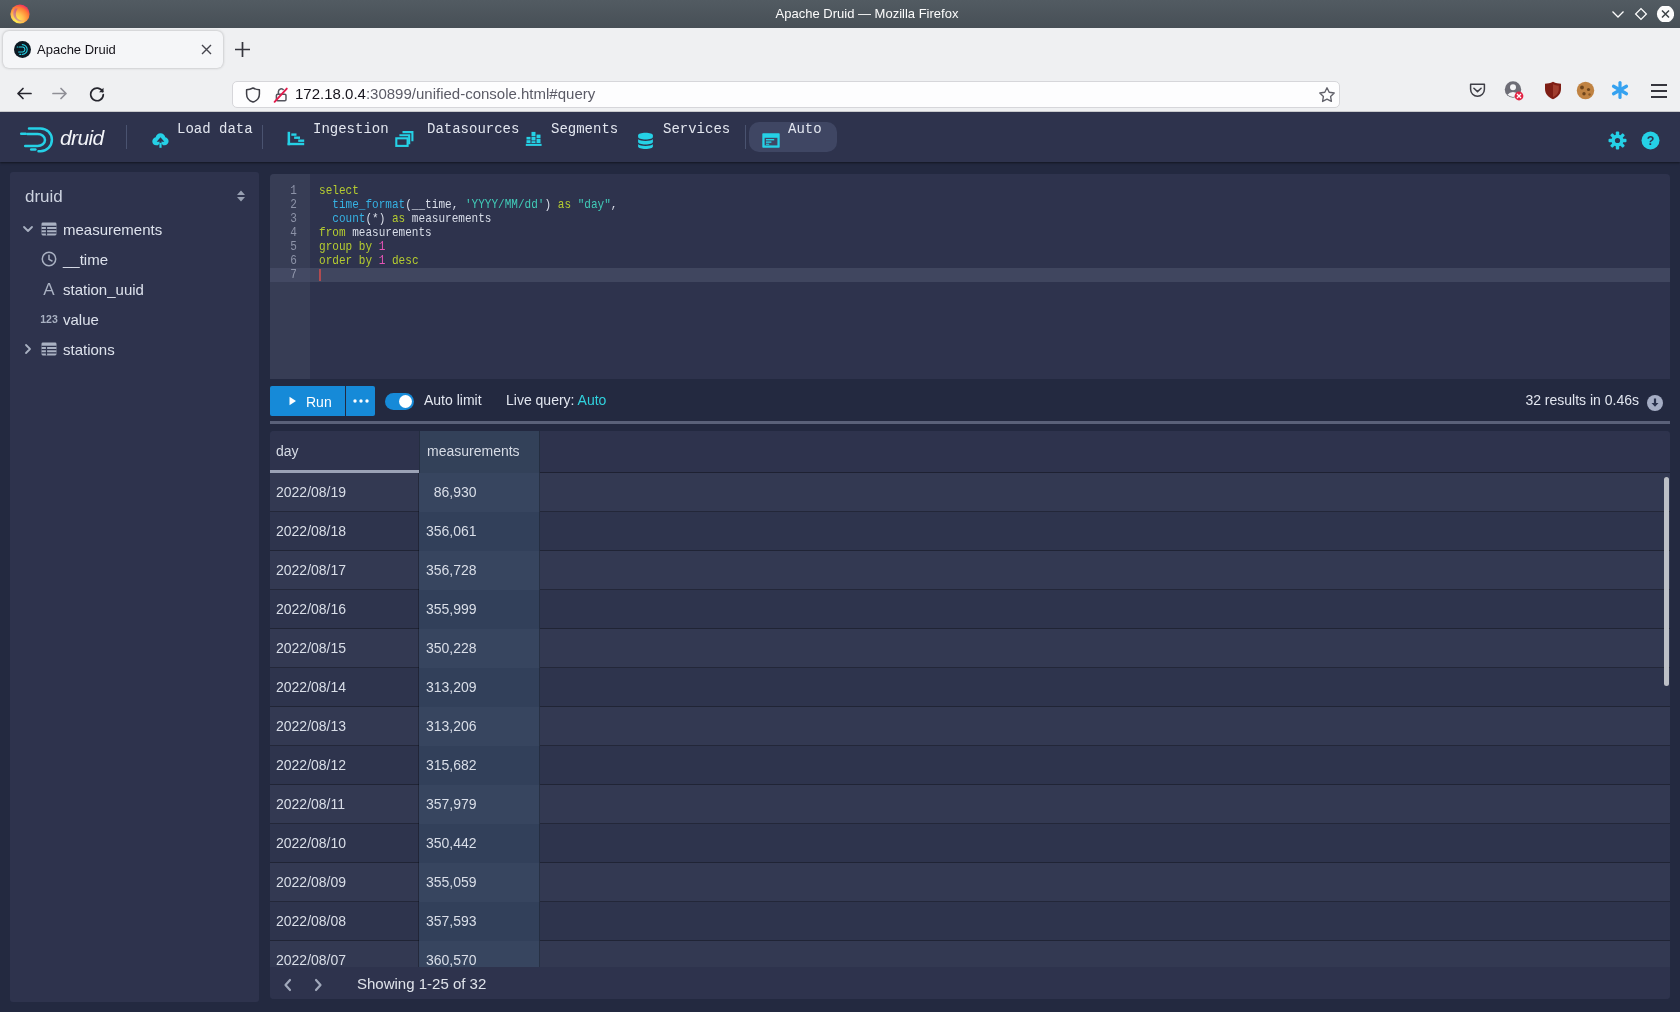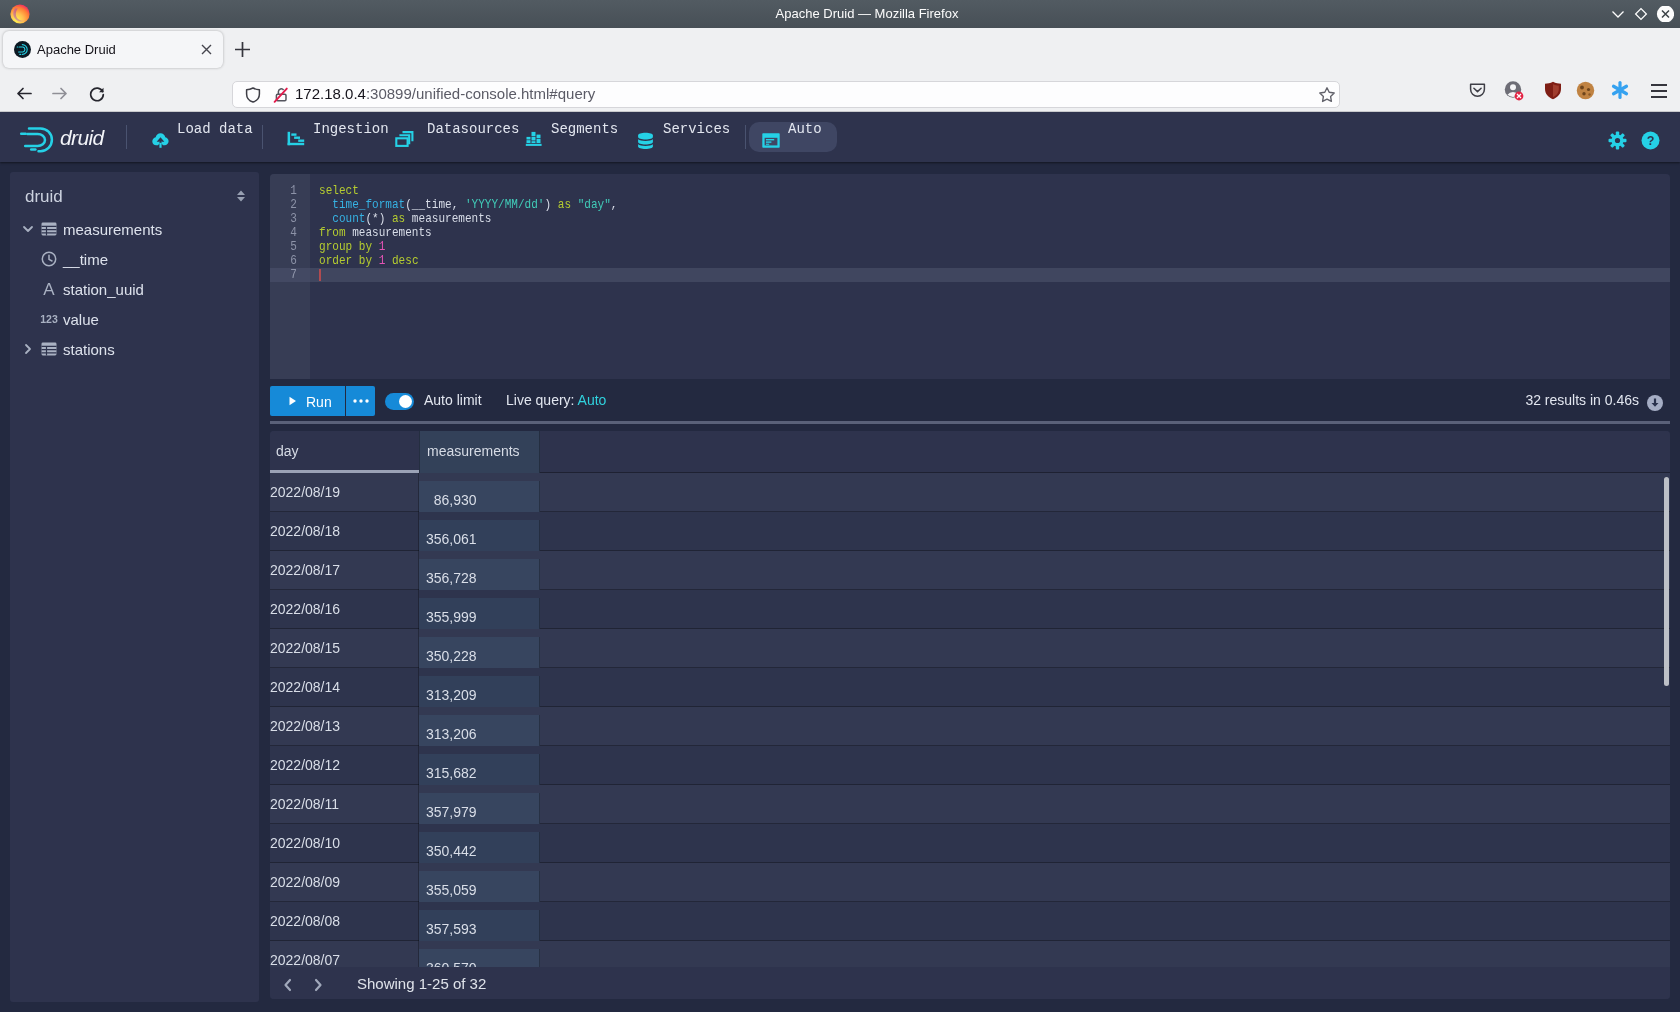--- a/index.html
+++ b/index.html
@@ -53,22 +53,22 @@
 .runtext { position:absolute; top:280px; font-size:14px; color:#e2e6ef; }
 #splitter { position:absolute; left:270px; top:309px; width:1400px; height:3px; background:#5a6179; }
 
 
 #rtable { position:absolute; left:270px; top:319px; width:1400px; height:568px; background:#2e334d; border-radius:4px; overflow:hidden; }
 #thead { position:absolute; left:0; top:0; width:1400px; height:42px; background:#2e334d; border-bottom:1px solid rgba(0,0,0,.35); }
 #thead .hcell { position:absolute; top:0; height:42px; font-size:14px; color:#d6dbe5; line-height:41px; }
 #daysort { position:absolute; left:0; top:39px; width:149px; height:3px; background:#9ba2b6; }
 .rrow { position:absolute; left:0; width:1400px; height:39px; font-size:14px; color:#d9dee8; }
 .rodd { background:#333952; } .reven { background:#2e344d; }
-.cday { position:absolute; left:0; top:0; width:149px; height:39px; line-height:38px; border-right:1px solid rgba(0,0,0,.28); }
-.cmeas { position:absolute; left:149px; top:8px; width:121px; height:39px; line-height:38px; padding-left:7px; border-right:1px solid rgba(0,0,0,.28); white-space:pre; }
+.cday { position:absolute; left:0; top:0; width:149px; height:39px; line-height:38px; padding-left:6px; border-right:1px solid rgba(0,0,0,.28); }
+.cmeas { position:absolute; left:149px; top:0; width:121px; height:39px; line-height:38px; padding-left:7px; border-right:1px solid rgba(0,0,0,.28); white-space:pre; }
 .rodd .cmeas { background:#37455f; } .reven .cmeas { background:#32405a; }
 .rrow { border-bottom:1px solid rgba(0,0,0,.3); }
 #pagerow { position:absolute; left:0; top:536px; width:1400px; height:32px; background:#2e334d; }
 #pagetext { position:absolute; left:87px; top:8px; font-size:15px; color:#dfe3ea; }
 #scrollbar { position:absolute; left:1394px; top:46px; width:5px; height:209px; background:#bdc0c7; border-radius:2.5px; }
 </style>
 </head>
 <body>
 
 <div id="titlebar">

